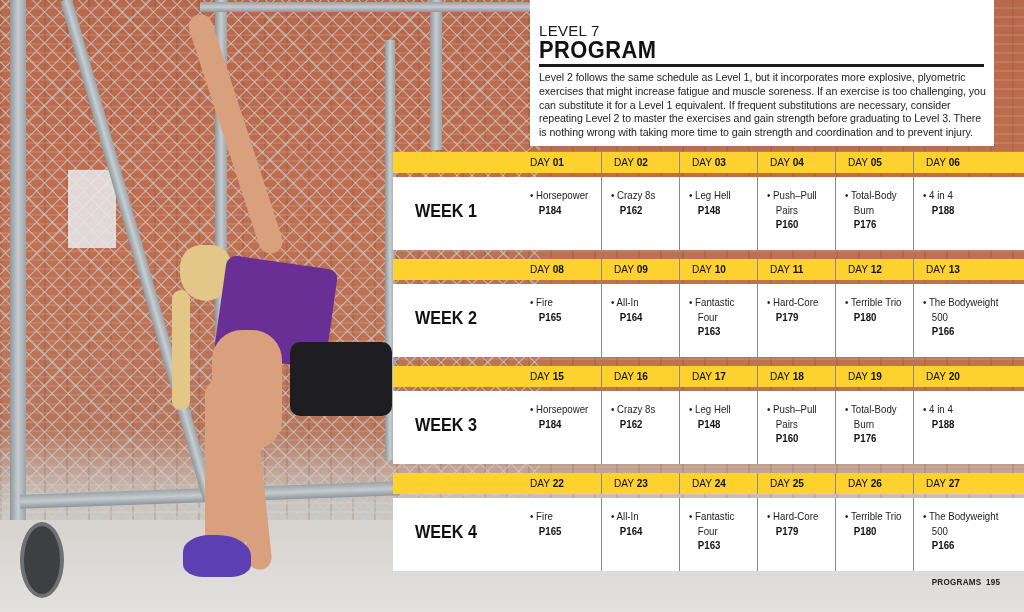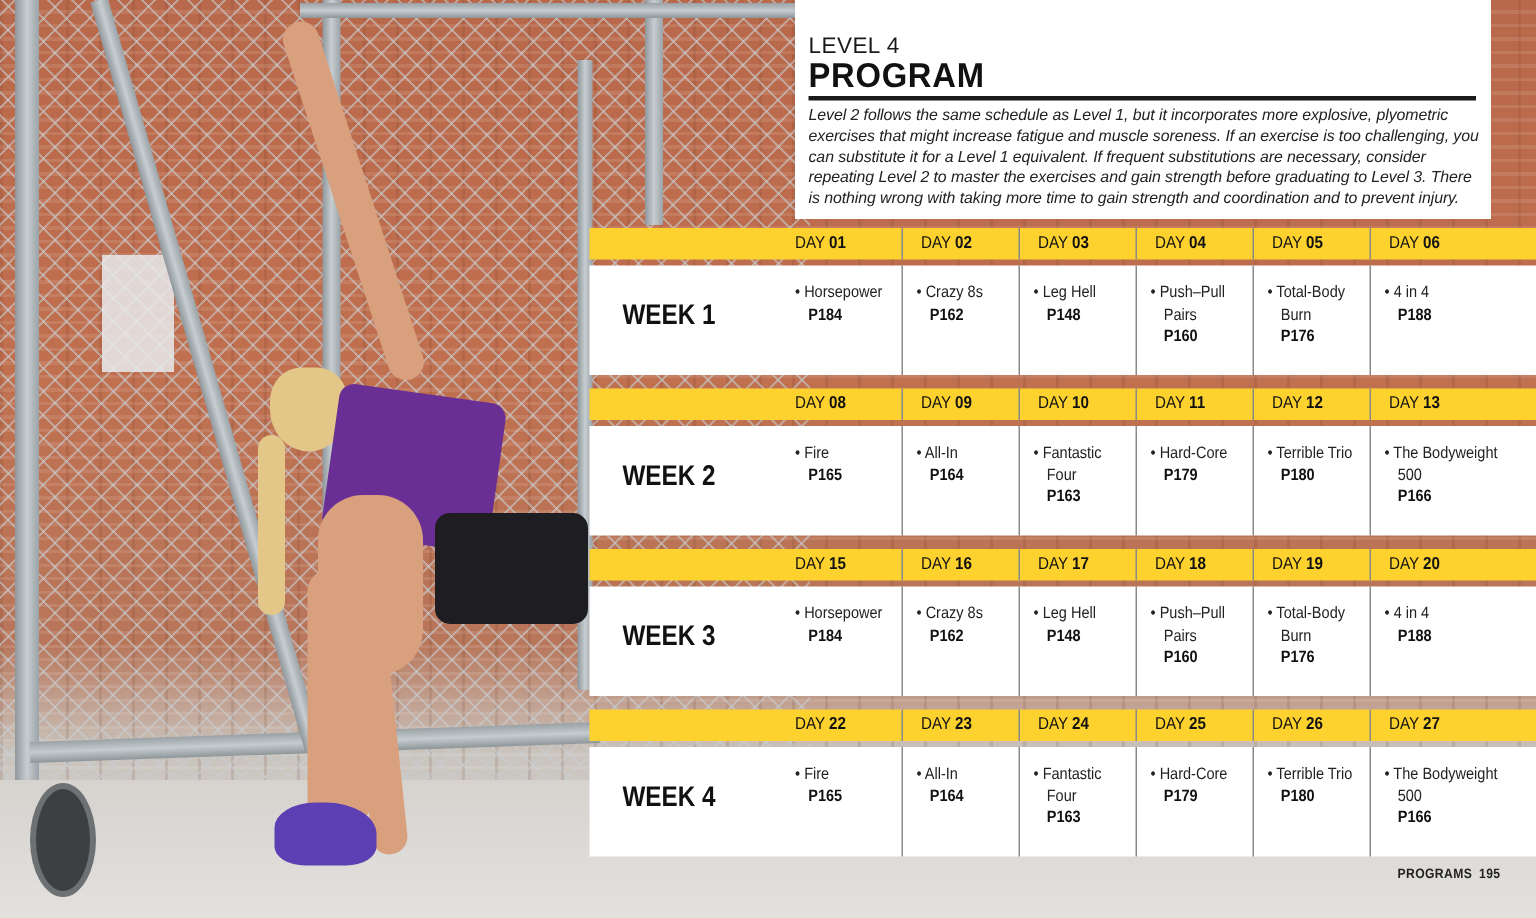--- a/index.html
+++ b/index.html
@@ -22,21 +22,21 @@
   .arm{position:absolute;background:#d9a07e;border-radius:14px;}
   .hair{position:absolute;background:#e3c789;border-radius:40% 40% 50% 50%;}
   .top{position:absolute;background:#6a2f95;border-radius:10px;}
   .shorts{position:absolute;background:#1e1e22;border-radius:10px;}
   .shoe{position:absolute;background:#5b3fb3;border-radius:40% 50% 30% 30%;}
 
   .intro{position:absolute;left:530px;top:0;width:464px;height:146px;background:#fff;padding:0 0 0 9px;box-sizing:border-box;}
   .level{position:absolute;left:9px;top:22px;font-size:15px;color:#1a1a1a;letter-spacing:.3px;}
   .title{position:absolute;left:9px;top:37px;font-size:23px;font-weight:bold;color:#111;letter-spacing:.5px;transform:scaleX(.95);transform-origin:left;}
   .rule{position:absolute;left:9px;top:64px;width:445px;height:3px;background:#1a1a1a;}
-  .body{position:absolute;left:9px;top:71px;width:450px;font-size:10.6px;line-height:13.8px;color:#222;letter-spacing:-.05px;font-style:italic;}
+  .body{position:absolute;left:9px;top:71px;width:450px;font-size:10.6px;line-height:13.8px;color:#222;letter-spacing:-.05px;}
 
   .table{position:absolute;left:393px;top:152px;width:631px;}
   .week{position:absolute;left:0;width:631px;height:98px;}
   .ybar{position:absolute;left:0;top:0;width:631px;height:21px;background:#fdd12e;}
   .wrow{position:absolute;left:0;top:25px;width:631px;height:73px;background:#fff;}
   .weeklabel{position:absolute;left:22px;top:28px;font-size:19px;font-weight:bold;color:#111;transform:scaleX(.85);transform-origin:left;}
   .dayhead{position:absolute;top:4px;font-size:11.5px;color:#111;transform:scaleX(.88);transform-origin:left;}
   .dayhead b{font-weight:bold;}
   .cell{position:absolute;top:25px;height:73px;border-left:1px solid #8a8a8a;}
   .vline{position:absolute;top:0;height:21px;border-left:1px solid #8a8a8a;}
@@ -66,21 +66,21 @@
   <div class="hair" style="left:172px;top:290px;width:18px;height:120px;border-radius:10px;"></div>
   <div class="top" style="left:220px;top:262px;width:112px;height:100px;transform:rotate(8deg);"></div>
   <div class="arm" style="left:212px;top:330px;width:70px;height:120px;border-radius:30px;"></div>
   <div class="shorts" style="left:290px;top:342px;width:102px;height:74px;"></div>
   <div class="arm" style="left:205px;top:380px;width:42px;height:170px;"></div>
   <div class="arm" style="left:240px;top:400px;width:24px;height:170px;transform:rotate(-6deg);"></div>
   <div class="shoe" style="left:183px;top:535px;width:68px;height:42px;"></div>
 </div>
 
 <div class="intro">
-  <div class="level">LEVEL 4</div>
+  <div class="level">LEVEL 7</div>
   <div class="title">PROGRAM</div>
   <div class="rule"></div>
   <div class="body">Level 2 follows the same schedule as Level 1, but it incorporates more explosive, plyometric exercises that might increase fatigue and muscle soreness. If an exercise is too challenging, you can substitute it for a Level 1 equivalent. If frequent substitutions are necessary, consider repeating Level 2 to master the exercises and gain strength before graduating to Level 3. There is nothing wrong with taking more time to gain strength and coordination and to prevent injury.</div>
 </div>
 
 <div class="table" id="sched">
     <div class="week" style="top: 0px;">
       <div class="ybar"></div>
       <div class="wrow"></div>
       <div class="weeklabel" style="top:48px">WEEK 1</div>

